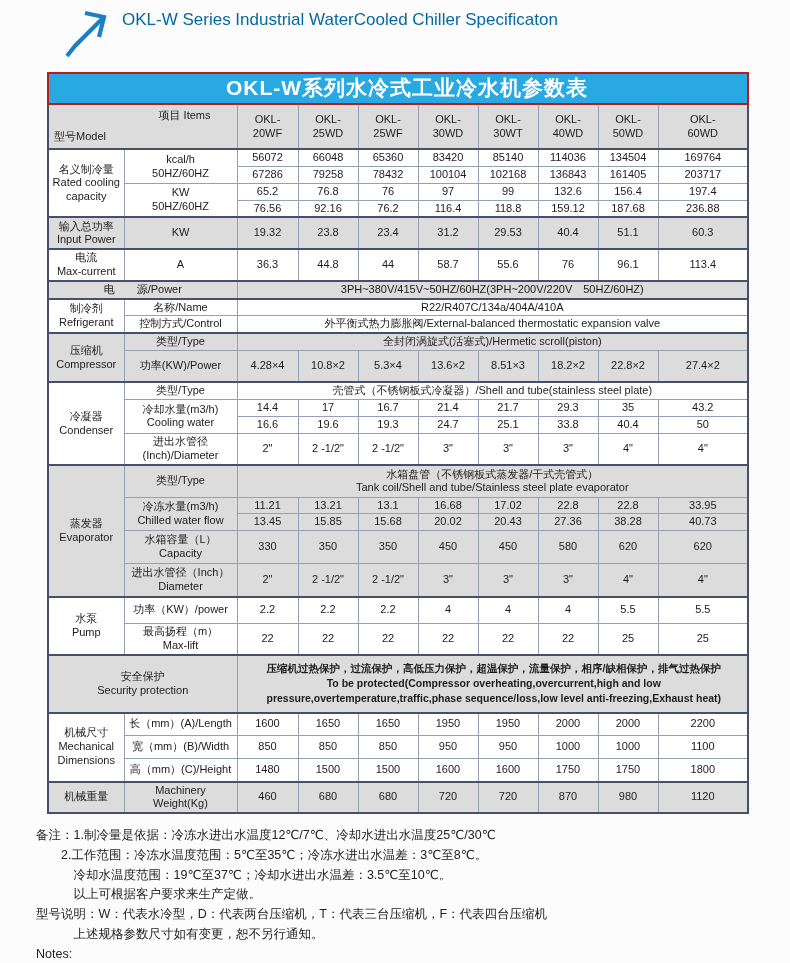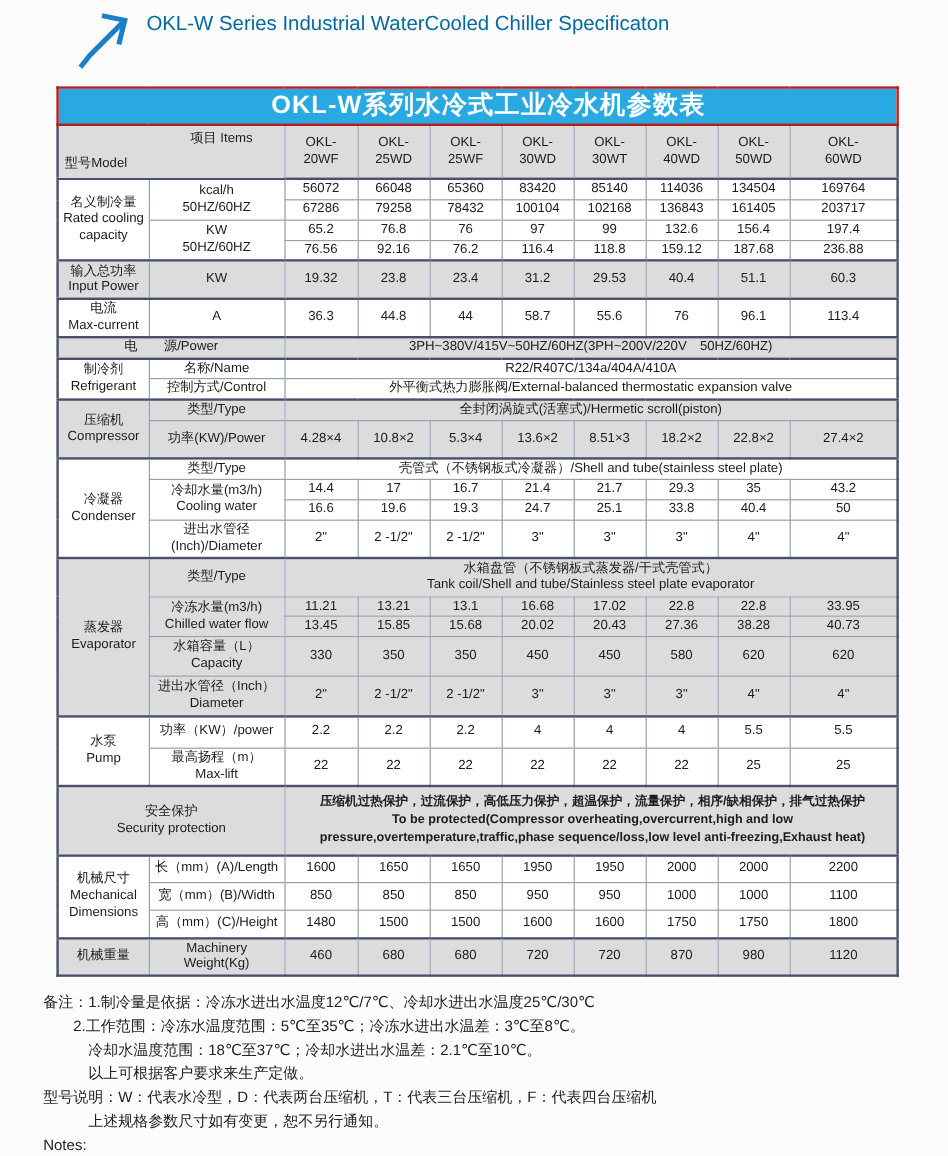--- a/index.html
+++ b/index.html
@@ -389,19 +389,19 @@
           <td class="v">980</td>
           <td class="v">1120</td>
         </tr>
 </tbody>
     </table>
 </div>
 
 <div class="notes">
   <div>备注：1.制冷量是依据：冷冻水进出水温度12℃/7℃、冷却水进出水温度25℃/30℃</div>
   <div>　　2.工作范围：冷冻水温度范围：5℃至35℃；冷冻水进出水温差：3℃至8℃。</div>
-  <div>　　　冷却水温度范围：18℃至37℃；冷却水进出水温差：2.1℃至10℃。</div>
+  <div>　　　冷却水温度范围：19℃至37℃；冷却水进出水温差：3.5℃至10℃。</div>
   <div>　　　以上可根据客户要求来生产定做。</div>
   <div>型号说明：W：代表水冷型，D：代表两台压缩机，T：代表三台压缩机，F：代表四台压缩机</div>
   <div>　　　上述规格参数尺寸如有变更，恕不另行通知。</div>
   <div>Notes:</div>
 
 </div>
 
 </body></html>

